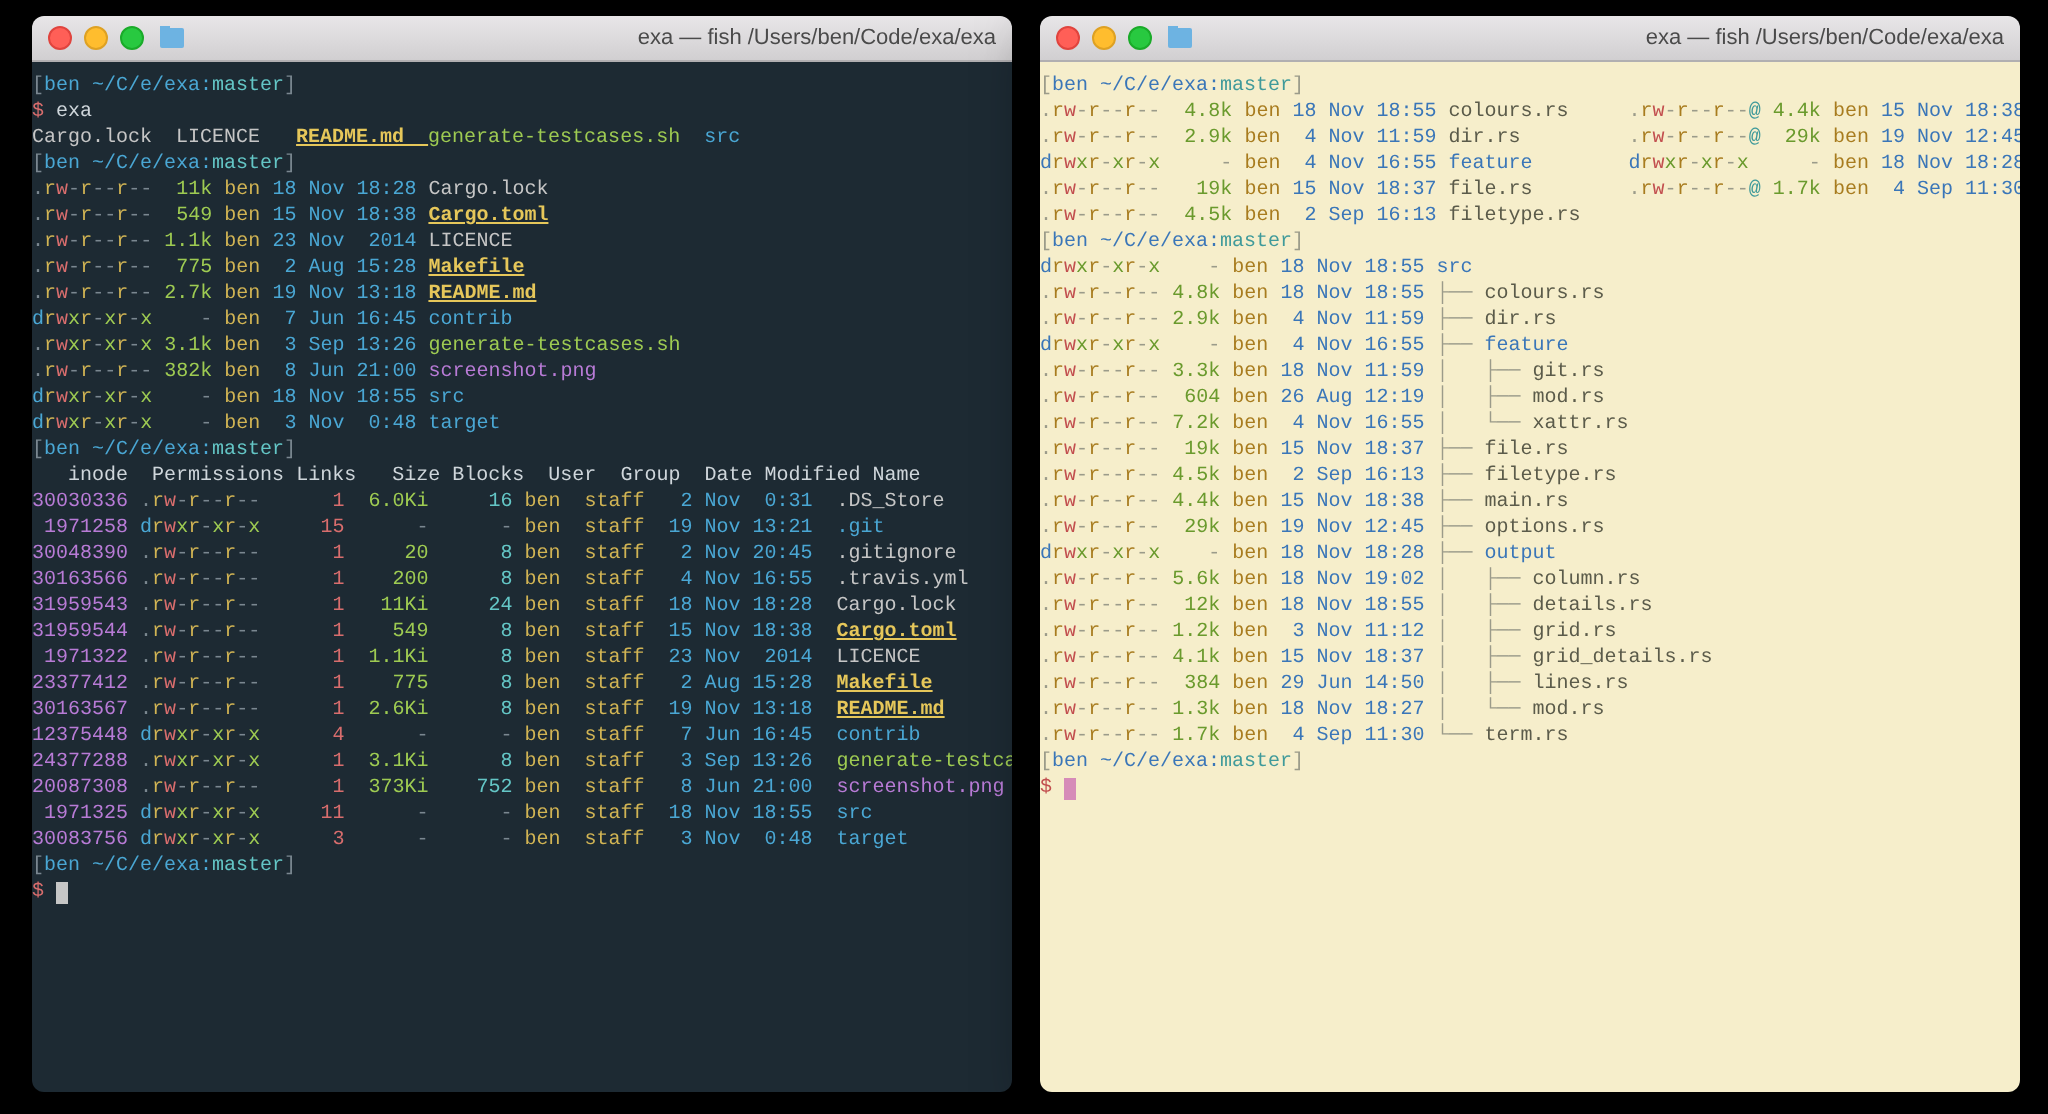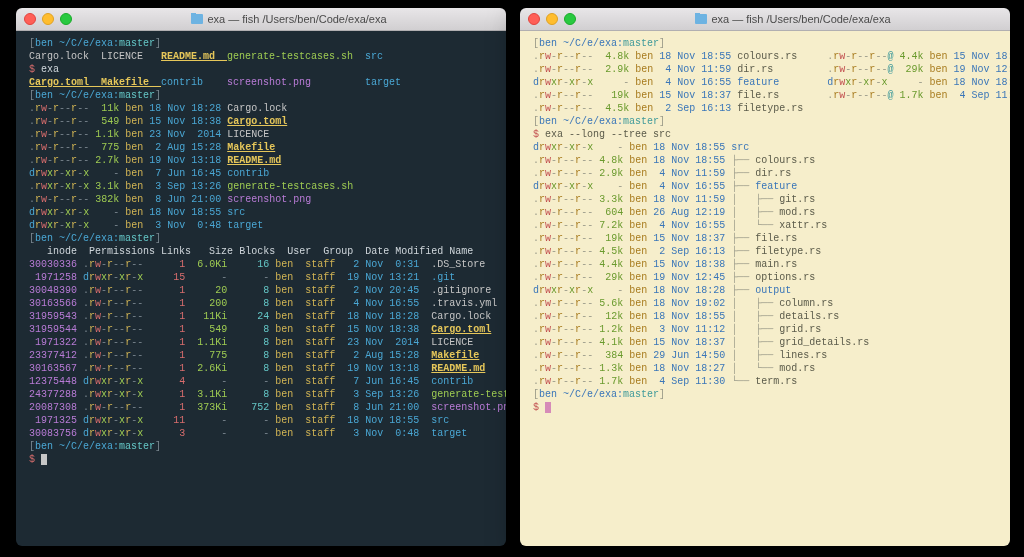--- a/index.html
+++ b/index.html
@@ -41,41 +41,41 @@
     width:10px; height:10px; border-radius:50%;
     display:inline-block;
   }
   .tl-close  { background:#ff5f57; border:1px solid #e0443e; }
   .tl-min    { background:#ffbd2e; border:1px solid #dea123; }
   .tl-zoom   { background:#28c940; border:1px solid #1aab29; }
   .title {
     flex: 1;
     text-align: center;
     display:flex;
-    justify-content:center;
+    justify-content:space-between;
     align-items:center;
     gap:4px;
     white-space: nowrap;
     overflow: hidden;
   }
   .folder-icon {
     width:12px; height:10px;
     background:#6db3e2;
     border-radius:1px;
     position:relative;
   }
   .folder-icon::before{
     content:"";
     position:absolute; top:-2px; left:0;
     width:5px; height:3px; background:#6db3e2; border-radius:1px 1px 0 0;
   }
 
   .termbody {
     height: calc(100% - 22px);
-    padding: 6px 8px 8px 13px;
+    padding: 6px 8px 8px 0;
     box-sizing: border-box;
     overflow: hidden;
     line-height: 13px;
   }
   .dark  { background:#1d2a33; color:#c6c6c6; }
   .light { background:#f6eecb; color:#5b5b4a; }
 
   .line { white-space: pre; }
   .u { text-decoration: underline; }
 
@@ -117,23 +117,22 @@
         <span class="tl-min"></span>
         <span class="tl-zoom"></span>
       </div>
       <div class="title">
         <span class="folder-icon"></span>
         <span>exa — fish  /Users/ben/Code/exa/exa</span>
       </div>
     </div>
     <div class="termbody dark" id="left-body">
         <div class="line"><span class="c-grey">[</span><span class="c-blue">ben ~/C/e/exa:</span><span class="c-cyan">master</span><span class="c-grey">]</span></div>
+        <div class="line"><span class="c-red">$ </span><span class="c-white">exa</span></div>
         <div class="line"><span>Cargo.lock  </span><span>LICENCE   </span><span class="c-yellowb u">README.md  </span><span class="c-green">generate-testcases.sh  </span><span class="c-blue">src   </span></div>
-        <div class="line"><span class="c-red">$ </span><span class="c-white">exa</span></div>
-        <div class="line"><span class="c-yellowb u">Cargo.toml  </span><span class="c-yellowb u">Makefile  </span><span class="c-blue">contrib    </span><span class="c-purple">screenshot.png         </span><span class="c-blue">target</span></div>
         <div class="line"></div>
         <div class="line"><span class="c-grey">[</span><span class="c-blue">ben ~/C/e/exa:</span><span class="c-cyan">master</span><span class="c-grey">]</span></div>
         <div class="line"><span><span class="c-grey">.</span><span class="c-yellow">r</span><span class="c-red">w</span><span class="c-grey">-</span><span class="c-yellow">r</span><span class="c-grey">-</span><span class="c-grey">-</span><span class="c-yellow">r</span><span class="c-grey">-</span><span class="c-grey">-</span></span><span class="c-green">  11k </span><span class="c-acc">ben </span><span class="c-blue">18 Nov 18:28 </span><span>Cargo.lock</span></div>
         <div class="line"><span><span class="c-grey">.</span><span class="c-yellow">r</span><span class="c-red">w</span><span class="c-grey">-</span><span class="c-yellow">r</span><span class="c-grey">-</span><span class="c-grey">-</span><span class="c-yellow">r</span><span class="c-grey">-</span><span class="c-grey">-</span></span><span class="c-green">  549 </span><span class="c-acc">ben </span><span class="c-blue">15 Nov 18:38 </span><span class="c-yellowb u">Cargo.toml</span></div>
         <div class="line"><span><span class="c-grey">.</span><span class="c-yellow">r</span><span class="c-red">w</span><span class="c-grey">-</span><span class="c-yellow">r</span><span class="c-grey">-</span><span class="c-grey">-</span><span class="c-yellow">r</span><span class="c-grey">-</span><span class="c-grey">-</span></span><span class="c-green"> 1.1k </span><span class="c-acc">ben </span><span class="c-blue">23 Nov  2014 </span><span>LICENCE</span></div>
         <div class="line"><span><span class="c-grey">.</span><span class="c-yellow">r</span><span class="c-red">w</span><span class="c-grey">-</span><span class="c-yellow">r</span><span class="c-grey">-</span><span class="c-grey">-</span><span class="c-yellow">r</span><span class="c-grey">-</span><span class="c-grey">-</span></span><span class="c-green">  775 </span><span class="c-acc">ben </span><span class="c-blue"> 2 Aug 15:28 </span><span class="c-yellowb u">Makefile</span></div>
         <div class="line"><span><span class="c-grey">.</span><span class="c-yellow">r</span><span class="c-red">w</span><span class="c-grey">-</span><span class="c-yellow">r</span><span class="c-grey">-</span><span class="c-grey">-</span><span class="c-yellow">r</span><span class="c-grey">-</span><span class="c-grey">-</span></span><span class="c-green"> 2.7k </span><span class="c-acc">ben </span><span class="c-blue">19 Nov 13:18 </span><span class="c-yellowb u">README.md</span></div>
         <div class="line"><span><span class="c-blue">d</span><span class="c-yellow">r</span><span class="c-red">w</span><span class="c-green">x</span><span class="c-yellow">r</span><span class="c-grey">-</span><span class="c-green">x</span><span class="c-yellow">r</span><span class="c-grey">-</span><span class="c-green">x</span></span><span class="c-grey">    - </span><span class="c-acc">ben </span><span class="c-blue"> 7 Jun 16:45 </span><span class="c-blue">contrib</span></div>
         <div class="line"><span><span class="c-grey">.</span><span class="c-yellow">r</span><span class="c-red">w</span><span class="c-green">x</span><span class="c-yellow">r</span><span class="c-grey">-</span><span class="c-green">x</span><span class="c-yellow">r</span><span class="c-grey">-</span><span class="c-green">x</span></span><span class="c-green"> 3.1k </span><span class="c-acc">ben </span><span class="c-blue"> 3 Sep 13:26 </span><span class="c-green">generate-testcases.sh</span></div>
         <div class="line"><span><span class="c-grey">.</span><span class="c-yellow">r</span><span class="c-red">w</span><span class="c-grey">-</span><span class="c-yellow">r</span><span class="c-grey">-</span><span class="c-grey">-</span><span class="c-yellow">r</span><span class="c-grey">-</span><span class="c-grey">-</span></span><span class="c-green"> 382k </span><span class="c-acc">ben </span><span class="c-blue"> 8 Jun 21:00 </span><span class="c-purple">screenshot.png</span></div>
@@ -176,21 +175,20 @@
     </div>
     <div class="termbody light" id="right-body">
         <div class="line"><span class="c-grey">[</span><span class="c-blue">ben ~/C/e/exa:</span><span class="c-cyan">master</span><span class="c-grey">]</span></div>
         <div class="line"><span><span class="c-grey">.</span><span class="c-yellow">r</span><span class="c-red">w</span><span class="c-grey">-</span><span class="c-yellow">r</span><span class="c-grey">-</span><span class="c-grey">-</span><span class="c-yellow">r</span><span class="c-grey">-</span><span class="c-grey">-</span><span class="c-grey"> </span></span><span class="c-green"> 4.8k </span><span class="c-acc">ben </span><span class="c-blue">18 Nov 18:55 </span><span>colours.rs   </span>  <span><span class="c-grey">.</span><span class="c-yellow">r</span><span class="c-red">w</span><span class="c-grey">-</span><span class="c-yellow">r</span><span class="c-grey">-</span><span class="c-grey">-</span><span class="c-yellow">r</span><span class="c-grey">-</span><span class="c-grey">-</span><span class="c-cyan">@</span></span><span class="c-green"> 4.4k </span><span class="c-acc">ben </span><span class="c-blue">15 Nov 18:38 </span></div>
         <div class="line"><span><span class="c-grey">.</span><span class="c-yellow">r</span><span class="c-red">w</span><span class="c-grey">-</span><span class="c-yellow">r</span><span class="c-grey">-</span><span class="c-grey">-</span><span class="c-yellow">r</span><span class="c-grey">-</span><span class="c-grey">-</span><span class="c-grey"> </span></span><span class="c-green"> 2.9k </span><span class="c-acc">ben </span><span class="c-blue"> 4 Nov 11:59 </span><span>dir.rs       </span>  <span><span class="c-grey">.</span><span class="c-yellow">r</span><span class="c-red">w</span><span class="c-grey">-</span><span class="c-yellow">r</span><span class="c-grey">-</span><span class="c-grey">-</span><span class="c-yellow">r</span><span class="c-grey">-</span><span class="c-grey">-</span><span class="c-cyan">@</span></span><span class="c-green">  29k </span><span class="c-acc">ben </span><span class="c-blue">19 Nov 12:45 </span></div>
         <div class="line"><span><span class="c-blue">d</span><span class="c-yellow">r</span><span class="c-red">w</span><span class="c-green">x</span><span class="c-yellow">r</span><span class="c-grey">-</span><span class="c-green">x</span><span class="c-yellow">r</span><span class="c-grey">-</span><span class="c-green">x</span><span class="c-grey"> </span></span><span class="c-grey">    - </span><span class="c-acc">ben </span><span class="c-blue"> 4 Nov 16:55 </span><span class="c-blue">feature      </span>  <span><span class="c-blue">d</span><span class="c-yellow">r</span><span class="c-red">w</span><span class="c-green">x</span><span class="c-yellow">r</span><span class="c-grey">-</span><span class="c-green">x</span><span class="c-yellow">r</span><span class="c-grey">-</span><span class="c-green">x</span><span class="c-grey"> </span></span><span class="c-grey">    - </span><span class="c-acc">ben </span><span class="c-blue">18 Nov 18:28 </span></div>
         <div class="line"><span><span class="c-grey">.</span><span class="c-yellow">r</span><span class="c-red">w</span><span class="c-grey">-</span><span class="c-yellow">r</span><span class="c-grey">-</span><span class="c-grey">-</span><span class="c-yellow">r</span><span class="c-grey">-</span><span class="c-grey">-</span><span class="c-grey"> </span></span><span class="c-green">  19k </span><span class="c-acc">ben </span><span class="c-blue">15 Nov 18:37 </span><span>file.rs      </span>  <span><span class="c-grey">.</span><span class="c-yellow">r</span><span class="c-red">w</span><span class="c-grey">-</span><span class="c-yellow">r</span><span class="c-grey">-</span><span class="c-grey">-</span><span class="c-yellow">r</span><span class="c-grey">-</span><span class="c-grey">-</span><span class="c-cyan">@</span></span><span class="c-green"> 1.7k </span><span class="c-acc">ben </span><span class="c-blue"> 4 Sep 11:30 </span></div>
         <div class="line"><span><span class="c-grey">.</span><span class="c-yellow">r</span><span class="c-red">w</span><span class="c-grey">-</span><span class="c-yellow">r</span><span class="c-grey">-</span><span class="c-grey">-</span><span class="c-yellow">r</span><span class="c-grey">-</span><span class="c-grey">-</span><span class="c-grey"> </span></span><span class="c-green"> 4.5k </span><span class="c-acc">ben </span><span class="c-blue"> 2 Sep 16:13 </span><span>filetype.rs  </span></div>
         <div class="line"></div>
         <div class="line"><span class="c-grey">[</span><span class="c-blue">ben ~/C/e/exa:</span><span class="c-cyan">master</span><span class="c-grey">]</span></div>
-        <div class="line"><span class="c-red">$ </span><span class="c-white">exa --long --tree src</span></div>
         <div class="line"><span><span class="c-blue">d</span><span class="c-yellow">r</span><span class="c-red">w</span><span class="c-green">x</span><span class="c-yellow">r</span><span class="c-grey">-</span><span class="c-green">x</span><span class="c-yellow">r</span><span class="c-grey">-</span><span class="c-green">x</span></span><span class="c-grey">    - </span><span class="c-acc">ben </span><span class="c-blue">18 Nov 18:55 </span><span class="c-grey"></span><span class="c-blue">src</span></div>
         <div class="line"><span><span class="c-grey">.</span><span class="c-yellow">r</span><span class="c-red">w</span><span class="c-grey">-</span><span class="c-yellow">r</span><span class="c-grey">-</span><span class="c-grey">-</span><span class="c-yellow">r</span><span class="c-grey">-</span><span class="c-grey">-</span></span><span class="c-green"> 4.8k </span><span class="c-acc">ben </span><span class="c-blue">18 Nov 18:55 </span><span class="c-grey">├── </span><span>colours.rs</span></div>
         <div class="line"><span><span class="c-grey">.</span><span class="c-yellow">r</span><span class="c-red">w</span><span class="c-grey">-</span><span class="c-yellow">r</span><span class="c-grey">-</span><span class="c-grey">-</span><span class="c-yellow">r</span><span class="c-grey">-</span><span class="c-grey">-</span></span><span class="c-green"> 2.9k </span><span class="c-acc">ben </span><span class="c-blue"> 4 Nov 11:59 </span><span class="c-grey">├── </span><span>dir.rs</span></div>
         <div class="line"><span><span class="c-blue">d</span><span class="c-yellow">r</span><span class="c-red">w</span><span class="c-green">x</span><span class="c-yellow">r</span><span class="c-grey">-</span><span class="c-green">x</span><span class="c-yellow">r</span><span class="c-grey">-</span><span class="c-green">x</span></span><span class="c-grey">    - </span><span class="c-acc">ben </span><span class="c-blue"> 4 Nov 16:55 </span><span class="c-grey">├── </span><span class="c-blue">feature</span></div>
         <div class="line"><span><span class="c-grey">.</span><span class="c-yellow">r</span><span class="c-red">w</span><span class="c-grey">-</span><span class="c-yellow">r</span><span class="c-grey">-</span><span class="c-grey">-</span><span class="c-yellow">r</span><span class="c-grey">-</span><span class="c-grey">-</span></span><span class="c-green"> 3.3k </span><span class="c-acc">ben </span><span class="c-blue">18 Nov 11:59 </span><span class="c-grey">│   ├── </span><span>git.rs</span></div>
         <div class="line"><span><span class="c-grey">.</span><span class="c-yellow">r</span><span class="c-red">w</span><span class="c-grey">-</span><span class="c-yellow">r</span><span class="c-grey">-</span><span class="c-grey">-</span><span class="c-yellow">r</span><span class="c-grey">-</span><span class="c-grey">-</span></span><span class="c-green">  604 </span><span class="c-acc">ben </span><span class="c-blue">26 Aug 12:19 </span><span class="c-grey">│   ├── </span><span>mod.rs</span></div>
         <div class="line"><span><span class="c-grey">.</span><span class="c-yellow">r</span><span class="c-red">w</span><span class="c-grey">-</span><span class="c-yellow">r</span><span class="c-grey">-</span><span class="c-grey">-</span><span class="c-yellow">r</span><span class="c-grey">-</span><span class="c-grey">-</span></span><span class="c-green"> 7.2k </span><span class="c-acc">ben </span><span class="c-blue"> 4 Nov 16:55 </span><span class="c-grey">│   └── </span><span>xattr.rs</span></div>
         <div class="line"><span><span class="c-grey">.</span><span class="c-yellow">r</span><span class="c-red">w</span><span class="c-grey">-</span><span class="c-yellow">r</span><span class="c-grey">-</span><span class="c-grey">-</span><span class="c-yellow">r</span><span class="c-grey">-</span><span class="c-grey">-</span></span><span class="c-green">  19k </span><span class="c-acc">ben </span><span class="c-blue">15 Nov 18:37 </span><span class="c-grey">├── </span><span>file.rs</span></div>
         <div class="line"><span><span class="c-grey">.</span><span class="c-yellow">r</span><span class="c-red">w</span><span class="c-grey">-</span><span class="c-yellow">r</span><span class="c-grey">-</span><span class="c-grey">-</span><span class="c-yellow">r</span><span class="c-grey">-</span><span class="c-grey">-</span></span><span class="c-green"> 4.5k </span><span class="c-acc">ben </span><span class="c-blue"> 2 Sep 16:13 </span><span class="c-grey">├── </span><span>filetype.rs</span></div>
         <div class="line"><span><span class="c-grey">.</span><span class="c-yellow">r</span><span class="c-red">w</span><span class="c-grey">-</span><span class="c-yellow">r</span><span class="c-grey">-</span><span class="c-grey">-</span><span class="c-yellow">r</span><span class="c-grey">-</span><span class="c-grey">-</span></span><span class="c-green"> 4.4k </span><span class="c-acc">ben </span><span class="c-blue">15 Nov 18:38 </span><span class="c-grey">├── </span><span>main.rs</span></div>

